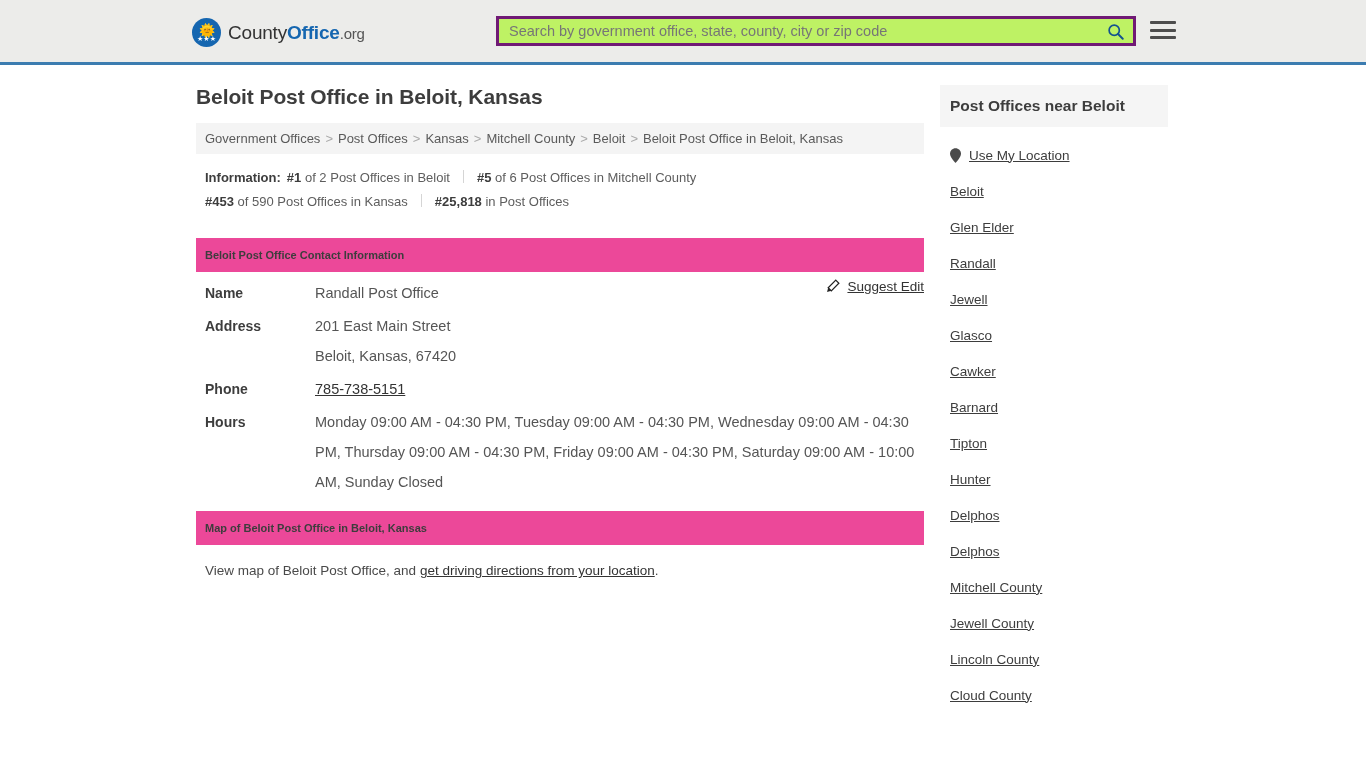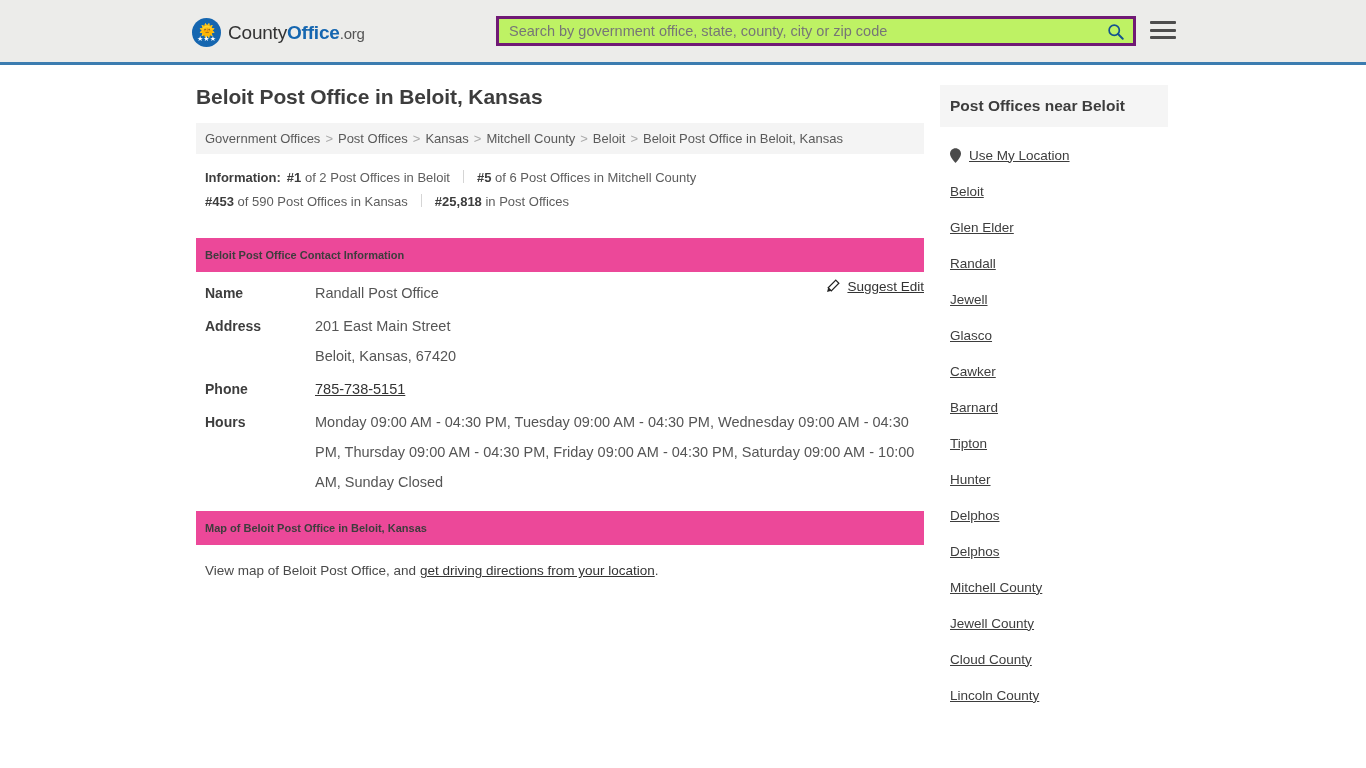--- a/index.html
+++ b/index.html
@@ -363,22 +363,22 @@
       <div class="side-item">
           <span class="side-label">Delphos</span>
         </div>
       <div class="side-item">
           <span class="side-label">Mitchell County</span>
         </div>
       <div class="side-item">
           <span class="side-label">Jewell County</span>
         </div>
       <div class="side-item">
+          <span class="side-label">Lincoln County</span>
+        </div>
+      <div class="side-item">
           <span class="side-label">Cloud County</span>
         </div>
-      <div class="side-item">
-          <span class="side-label">Lincoln County</span>
-        </div>
 
     </div>
   </div>
 
 </div>
 
 </body></html>

